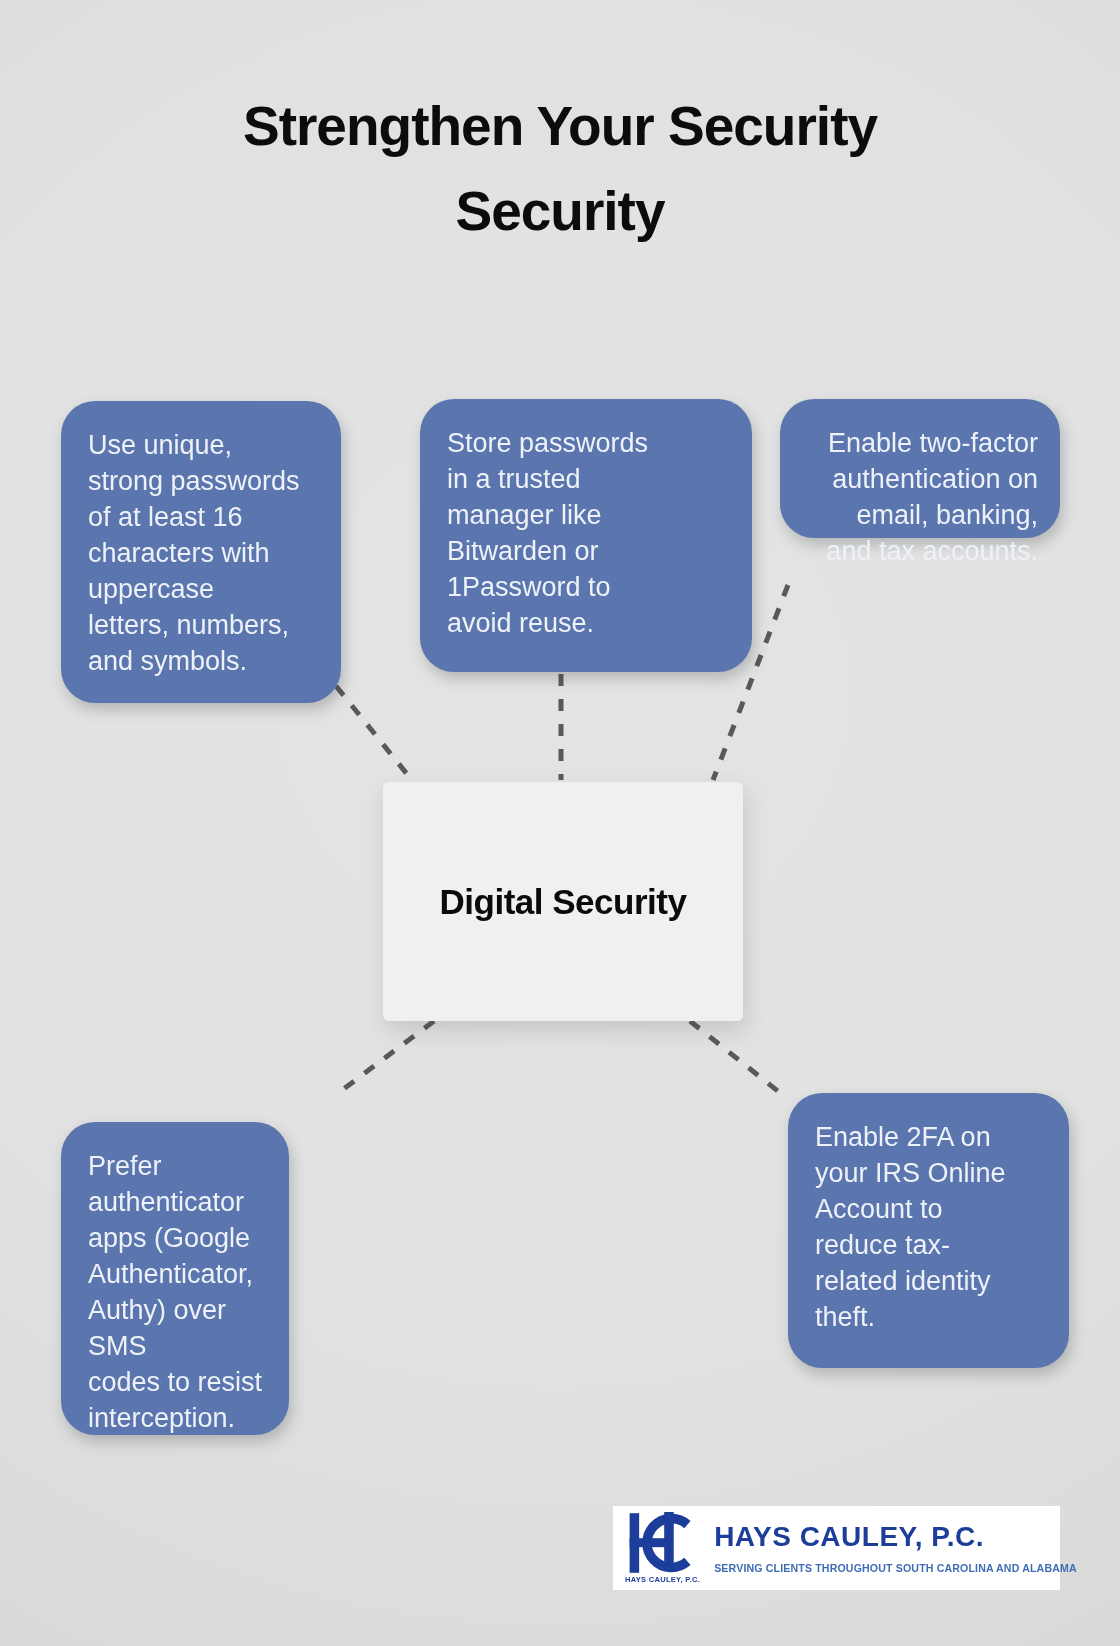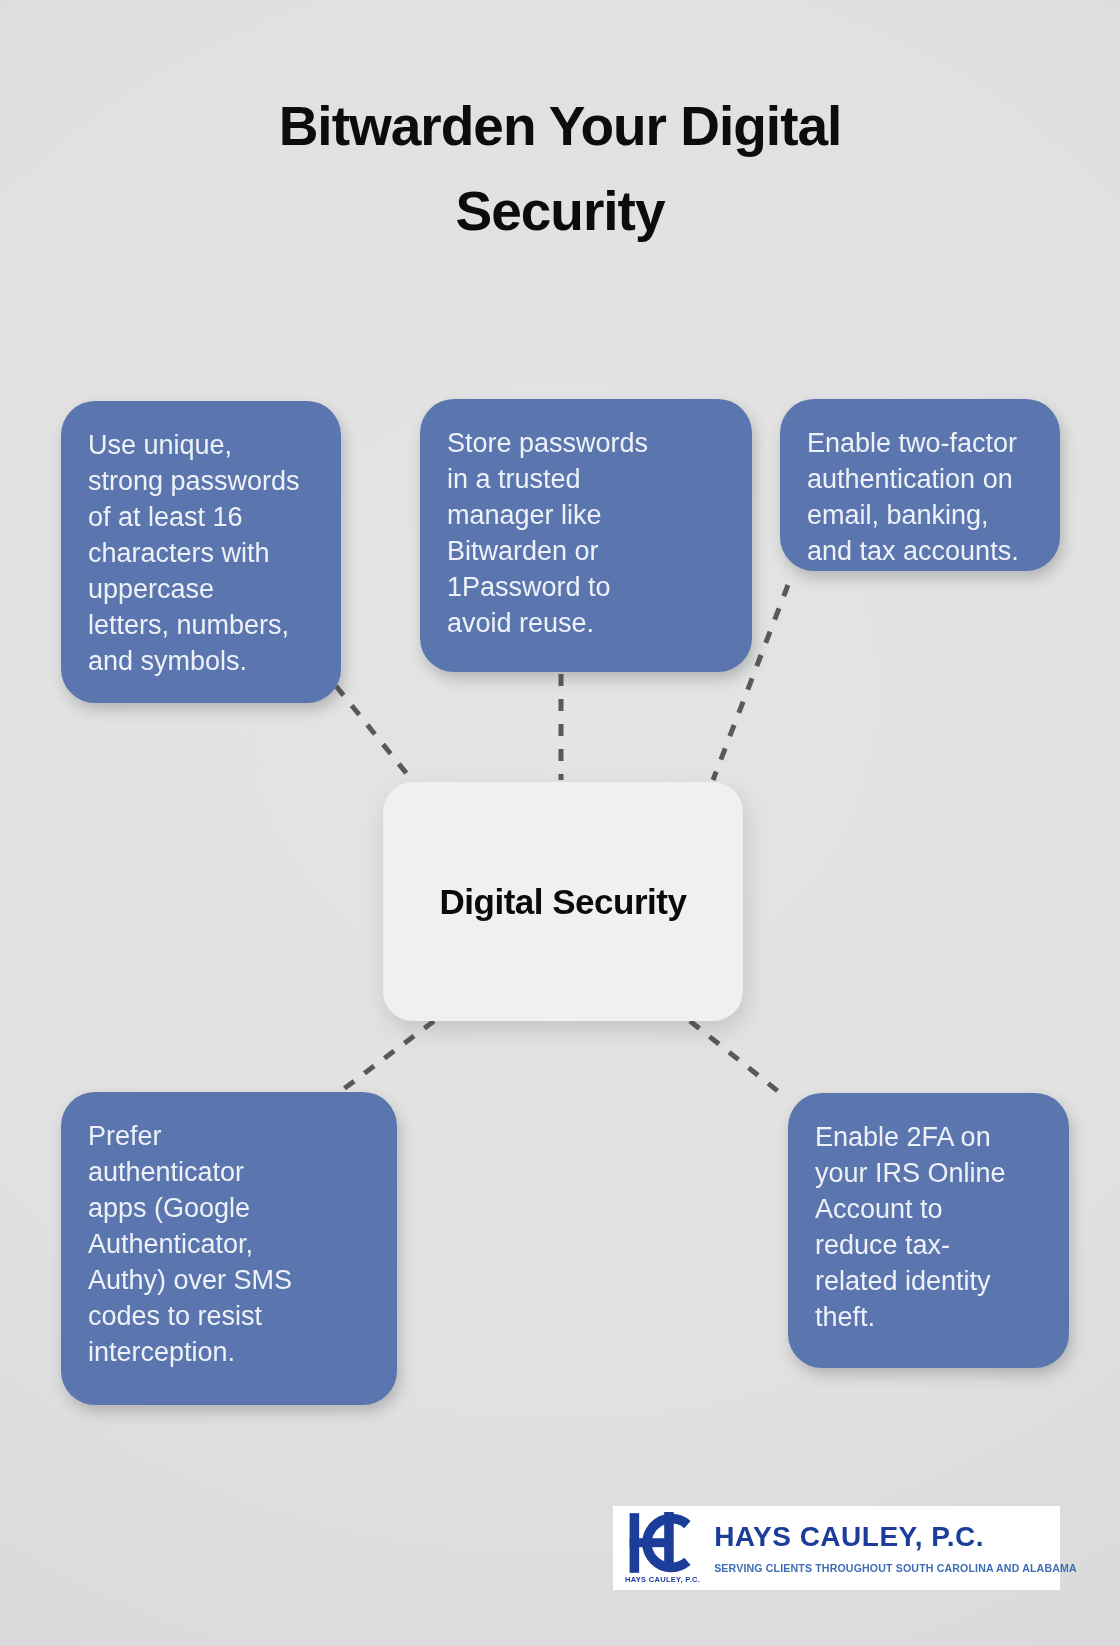--- a/index.html
+++ b/index.html
@@ -38,29 +38,29 @@
     box-shadow: 3px 7px 14px rgba(70,70,75,0.28);
     color: #eef2f8;
     font-size: 27px;
     line-height: 36px;
     box-sizing: border-box;
     padding: 26px 22px 38px 27px;
   }
   .node .node-text { white-space: pre-line; display: block; }
   .node-top-left     { left: 61px;  top: 401px;  width: 280px; height: 302px; }
   .node-top-middle   { left: 420px; top: 399px;  width: 332px; height: 273px; }
-  .node-top-right    { left: 780px; top: 399px;  width: 280px; height: 172px; }
-  .node-bottom-left  { left: 61px;  top: 1092px; width: 336px; height: 313px; }
+  .node-top-right    { left: 780px; top: 399px;  width: 280px; height: 139px; text-align: right; }
+  .node-bottom-left  { left: 61px;  top: 1122px; width: 228px; height: 313px; }
   .node-bottom-right { left: 788px; top: 1093px; width: 281px; height: 275px; }
   .center-node {
     position: absolute;
     left: 383px; top: 782px;
     width: 360px; height: 239px;
     background: #f0f0f2;
-    border-radius: 30px;
+    border-radius: 6px;
     box-shadow: 3px 10px 22px rgba(70,70,75,0.18);
     display: flex;
     align-items: center;
     justify-content: center;
   }
   .center-node .center-label {
     font-size: 35px;
     font-weight: 700;
     letter-spacing: -0.5px;
     color: #0a0a0a;
@@ -105,21 +105,21 @@
     letter-spacing: 0.15px;
     color: #3e6db6;
     white-space: nowrap;
   }
 </style>
 </head>
 <body>
 
 <div class="canvas">
 
-  <h1 class="page-title">Bitwarden Your Digital
+  <h1 class="page-title">Strengthen Your Security
 Security</h1>
 
   <svg class="connectors" viewBox="0 0 1120 1646" fill="none">
     <line x1="336" y1="686" x2="411" y2="779" stroke="#59595b" stroke-width="5" stroke-dasharray="12 13"></line>
     <line x1="561" y1="674" x2="561" y2="780" stroke="#59595b" stroke-width="5" stroke-dasharray="12 13"></line>
     <line x1="788" y1="585" x2="713" y2="780" stroke="#59595b" stroke-width="5" stroke-dasharray="12 13"></line>
     <line x1="434" y1="1021" x2="341" y2="1091" stroke="#59595b" stroke-width="5" stroke-dasharray="12 13"></line>
     <line x1="690" y1="1021" x2="779" y2="1092" stroke="#59595b" stroke-width="5" stroke-dasharray="12 13"></line>
   </svg>
 

